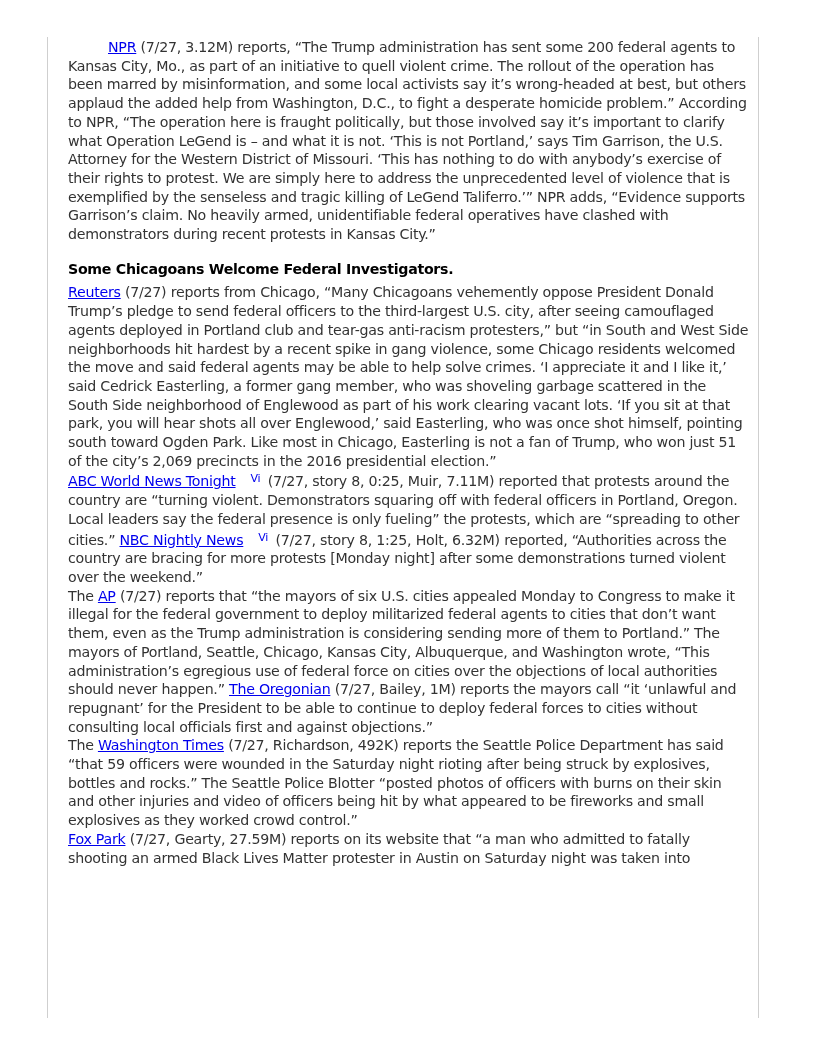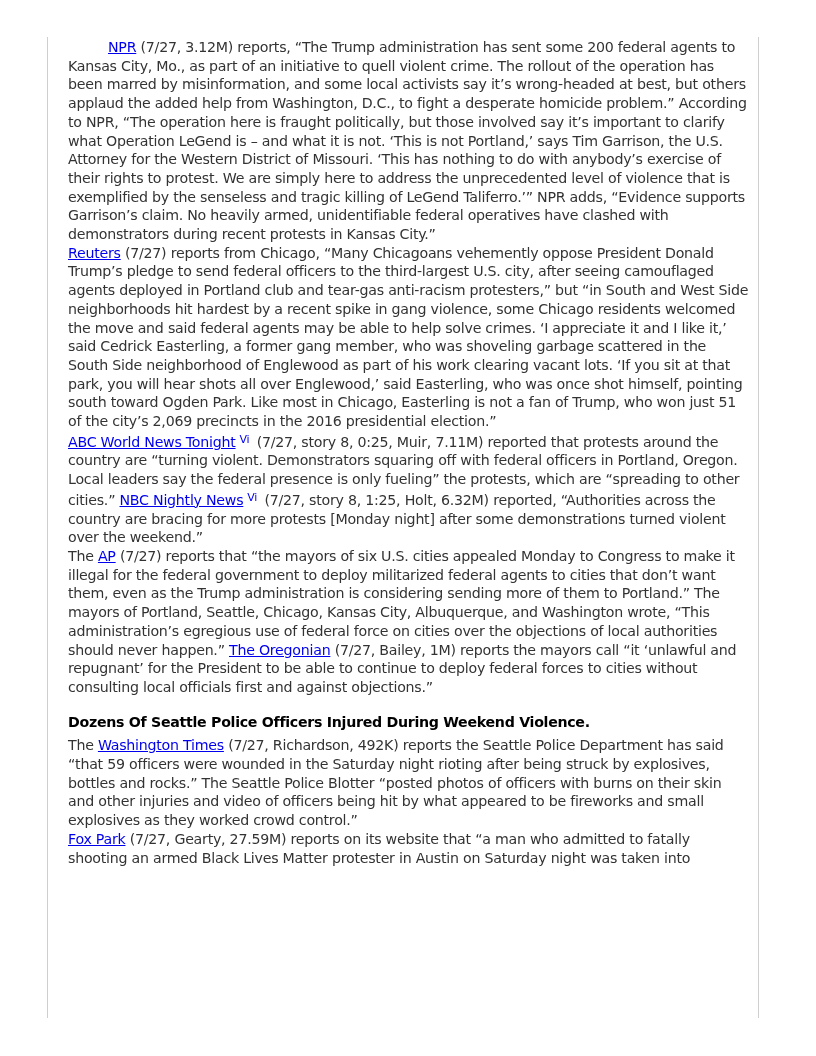--- a/index.html
+++ b/index.html
@@ -26,35 +26,35 @@
   .indent { text-indent: 40px; }
   h2 {
     margin: 16px 0 5px 0;
     font-size: 14.2px;
     line-height: 18.7px;
     font-weight: bold;
     color: #000000;
     letter-spacing: -0.3px;
   }
   a { color: #0000ee; text-decoration: underline; }
-  .vi { color: #0000ee; font-size: 11px; vertical-align: 4px; margin-left: 4px; margin-right: 3px; text-decoration: none; }
+  .vi { color: #0000ee; font-size: 11px; vertical-align: 4px; margin-left: 15px; margin-right: 3px; text-decoration: none; }
 </style>
 </head>
 <body>
 
 <div class="page">
   <div class="content">
 
     <p class="indent" style="margin-top:1px;"><a href="#">NPR</a><span> (7/27, 3.12M) reports, “The Trump administration has sent some 200 federal agents to Kansas City, Mo., as part of an initiative to quell violent crime. The rollout of the operation has been marred by misinformation, and some local activists say it’s wrong-headed at best, but others applaud the added help from Washington, D.C., to fight a desperate homicide problem.” According to NPR, “The operation here is fraught politically, but those involved say it’s important to clarify what Operation LeGend is – and what it is not. ‘This is not Portland,’ says Tim Garrison, the U.S. Attorney for the Western District of Missouri. ‘This has nothing to do with anybody’s exercise of their rights to protest. We are simply here to address the unprecedented level of violence that is exemplified by the senseless and tragic killing of LeGend Taliferro.’” NPR adds, “Evidence supports Garrison’s claim. No heavily armed, unidentifiable federal operatives have clashed with demonstrators during recent protests in Kansas City.”</span></p>
 
+    <h2>Some Chicagoans Welcome Federal Investigators.</h2>
     <p><a href="#">Reuters</a><span> (7/27) reports from Chicago, “Many Chicagoans vehemently oppose President Donald Trump’s pledge to send federal officers to the third-largest U.S. city, after seeing camouflaged agents deployed in Portland club and tear-gas anti-racism protesters,” but “in South and West Side neighborhoods hit hardest by a recent spike in gang violence, some Chicago residents welcomed the move and said federal agents may be able to help solve crimes. ‘I appreciate it and I like it,’ said Cedrick Easterling, a former gang member, who was shoveling garbage scattered in the South Side neighborhood of Englewood as part of his work clearing vacant lots. ‘If you sit at that park, you will hear shots all over Englewood,’ said Easterling, who was once shot himself, pointing south toward Ogden Park. Like most in Chicago, Easterling is not a fan of Trump, who won just 51 of the city’s 2,069 precincts in the 2016 presidential election.”</span></p>
 
     <p><a href="#">ABC World News Tonight</a><a href="#" class="vi">Vi</a><span> (7/27, story 8, 0:25, Muir, 7.11M) reported that protests around the country are “turning violent. Demonstrators squaring off with federal officers in Portland, Oregon. Local leaders say the federal presence is only fueling” the protests, which are “spreading to other cities.” </span><a href="#">NBC Nightly News</a><a href="#" class="vi">Vi</a><span> (7/27, story 8, 1:25, Holt, 6.32M) reported, “Authorities across the country are bracing for more protests [Monday night] after some demonstrations turned violent over the weekend.”</span></p>
 
     <p><span>The </span><a href="#">AP</a><span> (7/27) reports that “the mayors of six U.S. cities appealed Monday to Congress to make it illegal for the federal government to deploy militarized federal agents to cities that don’t want them, even as the Trump administration is considering sending more of them to Portland.” The mayors of Portland, Seattle, Chicago, Kansas City, Albuquerque, and Washington wrote, “This administration’s egregious use of federal force on cities over the objections of local authorities should never happen.” </span><a href="#">The Oregonian</a><span> (7/27, Bailey, 1M) reports the mayors call “it ‘unlawful and repugnant’ for the President to be able to continue to deploy federal forces to cities without consulting local officials first and against objections.”</span></p>
 
-    <h2>Dozens Of Seattle Police Officers Injured During Weekend Violence.</h2>
     <p><span>The </span><a href="#">Washington Times</a><span> (7/27, Richardson, 492K) reports the Seattle Police Department has said “that 59 officers were wounded in the Saturday night rioting after being struck by explosives, bottles and rocks.” The Seattle Police Blotter “posted photos of officers with burns on their skin and other injuries and video of officers being hit by what appeared to be fireworks and small explosives as they worked crowd control.”</span></p>
 
     <p><a href="#">Fox Park</a><span> (7/27, Gearty, 27.59M) reports on its website that “a man who admitted to fatally shooting an armed Black Lives Matter protester in Austin on Saturday night was taken into</span></p>
 
   </div>
 </div>
 
 </body></html>

